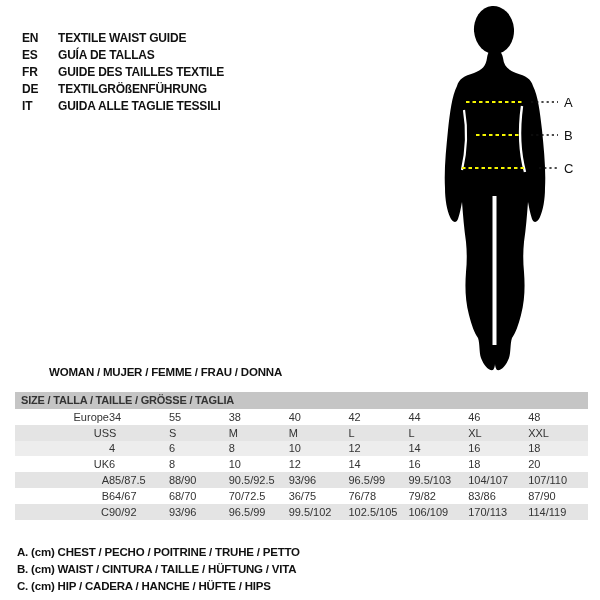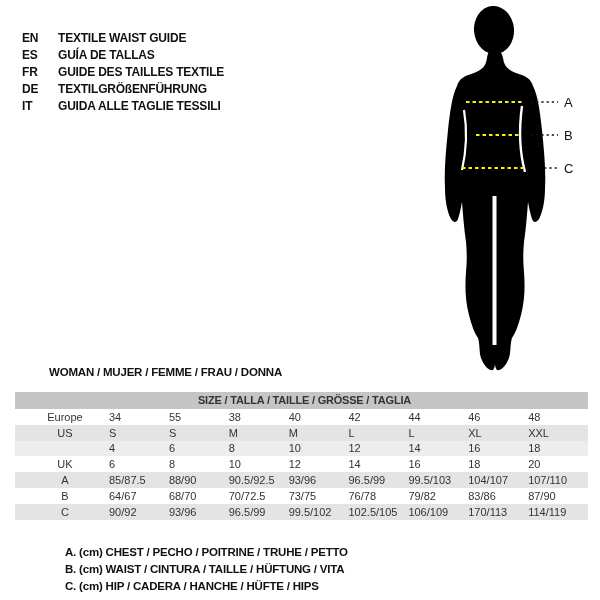--- a/index.html
+++ b/index.html
@@ -17,31 +17,31 @@
   .figure-svg{position:absolute;left:400px;top:0;width:200px;height:390px;}
   .marker-label{font-family:"Liberation Sans","DejaVu Sans",sans-serif;font-size:13px;fill:#111;}
 
   
   .woman-title{position:absolute;left:17px;top:366px;font-size:11.5px;font-weight:bold;letter-spacing:-0.2px;margin-left:32px;}
 
   
   .size-table{position:absolute;left:15px;top:392px;width:573px;font-size:11px;color:#333;}
   .table-header{
     height:17px;line-height:17px;background:var(--table-header-bg,#c5c5c5);
-    padding-left:6px;font-weight:bold;color:#333;letter-spacing:-0.2px;text-align:center;
+    padding-left:6px;font-weight:bold;color:#333;letter-spacing:-0.2px;
   }
   .t-row{display:flex;height:15.8px;align-items:center;}
   .t-row.shade-mid{background:var(--row-shade,#e4e4e4);}
   .t-row.shade-light{background:var(--row-shade-light,#ededed);}
-  .t-label{width:88px;padding-left:6px;text-align:center;}
+  .t-label{width:88px;padding-left:6px;text-align:right;}
   .t-cell{flex:1;}
 
   
   .legend{position:absolute;left:17px;top:544px;}
-  .legend-row{font-size:11.5px;font-weight:bold;letter-spacing:-0.2px;line-height:17px;white-space:nowrap;margin-left:48px;}
+  .legend-row{font-size:11.5px;font-weight:bold;letter-spacing:-0.2px;line-height:17px;white-space:nowrap;}
 </style>
 </head>
 <body>
 
 <div class="page">
 
   <div class="lang-header" id="langList">
       <div class="lang-row">
         <span class="lang-code">EN</span>
         <span class="lang-title">TEXTILE WAIST GUIDE</span>
@@ -184,21 +184,21 @@
           <div class="t-cell">96.5/99</div>
           <div class="t-cell">99.5/103</div>
           <div class="t-cell">104/107</div>
           <div class="t-cell">107/110</div>
         </div>
         <div class="t-row">
           <div class="t-label">B</div>
           <div class="t-cell">64/67</div>
           <div class="t-cell">68/70</div>
           <div class="t-cell">70/72.5</div>
-          <div class="t-cell">73/75</div>
+          <div class="t-cell">36/75</div>
           <div class="t-cell">76/78</div>
           <div class="t-cell">79/82</div>
           <div class="t-cell">83/86</div>
           <div class="t-cell">87/90</div>
         </div>
         <div class="t-row shade-mid">
           <div class="t-label">C</div>
           <div class="t-cell">90/92</div>
           <div class="t-cell">93/96</div>
           <div class="t-cell">96.5/99</div>

